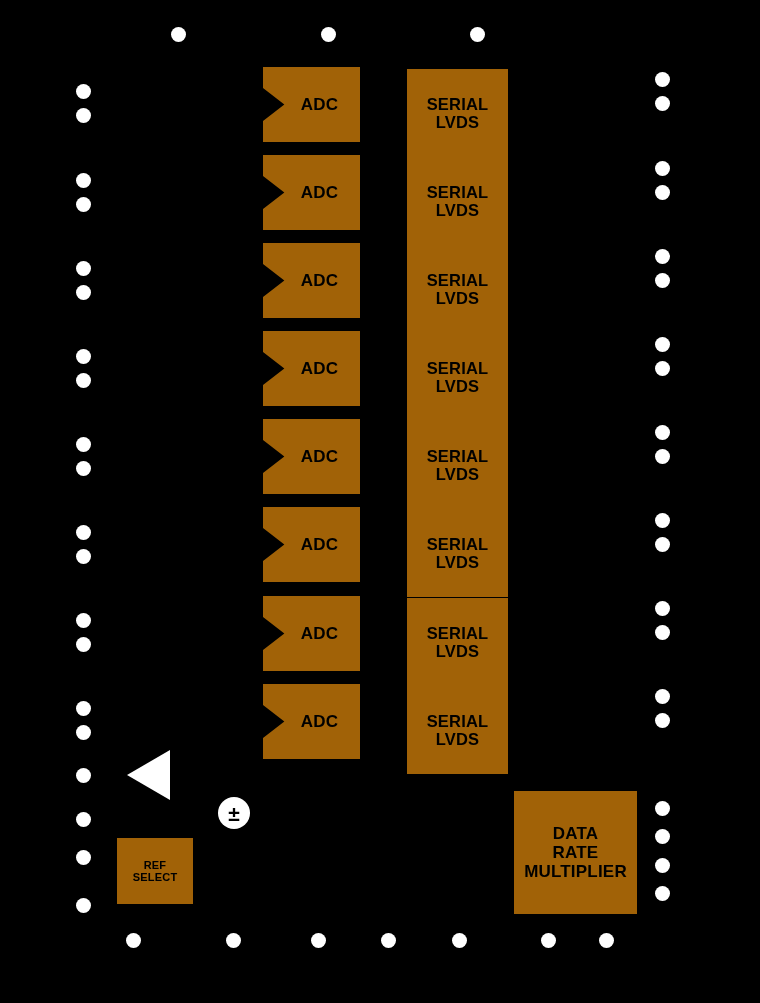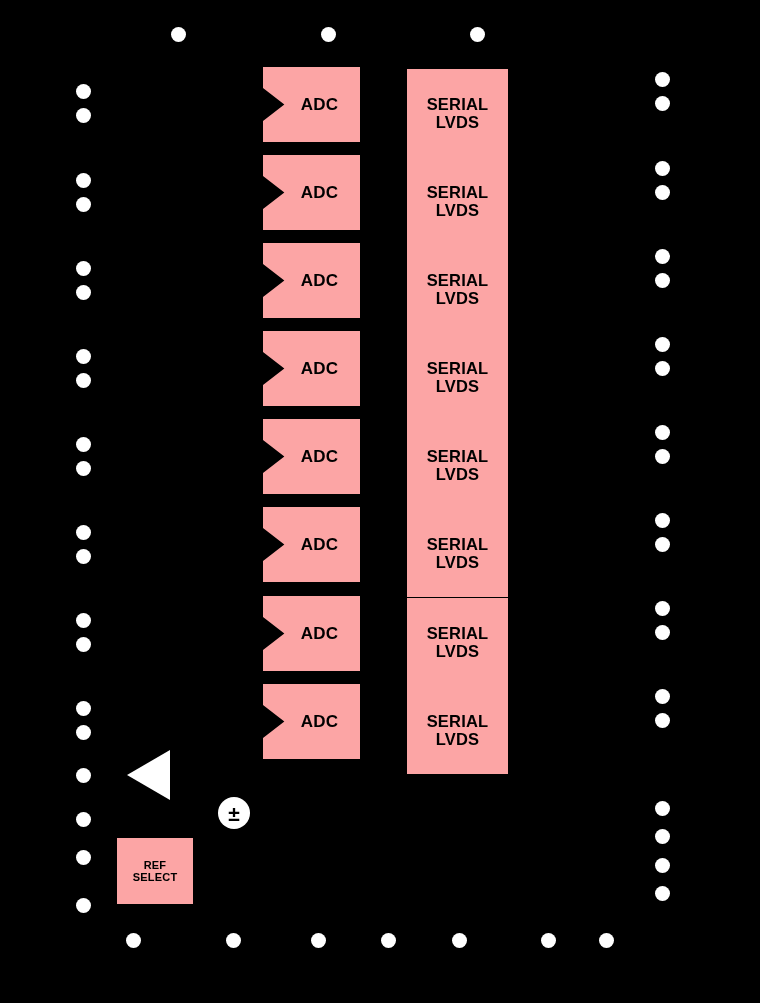--- a/index.html
+++ b/index.html
@@ -26,21 +26,21 @@
     position: absolute;
     width: 15px;
     height: 15px;
     border-radius: 50%;
     background: #ffffff;
   }
 
   
   .block {
     position: absolute;
-    background: #fca5a5;
+    background: #a16207;
     color: #000000;
     display: flex;
     align-items: center;
     justify-content: center;
     text-align: center;
     font-weight: bold;
     line-height: 1.12;
     letter-spacing: 0.2px;
     box-sizing: border-box;
   }
@@ -200,14 +200,17 @@
 LVDS</div>
 
   <div class="tri" style="left:127px; top:750px;"></div>
 
   <div class="pm" style="left:218px; top:797px;">±</div>
 
   <div class="block ref-select" style="left:117px; top:838px;">REF
 SELECT</div>
 
 
+  <div class="block drm" style="left:514px; top:791px;">DATA
+RATE
+MULTIPLIER</div>
 
 </div>
 
 </body></html>

